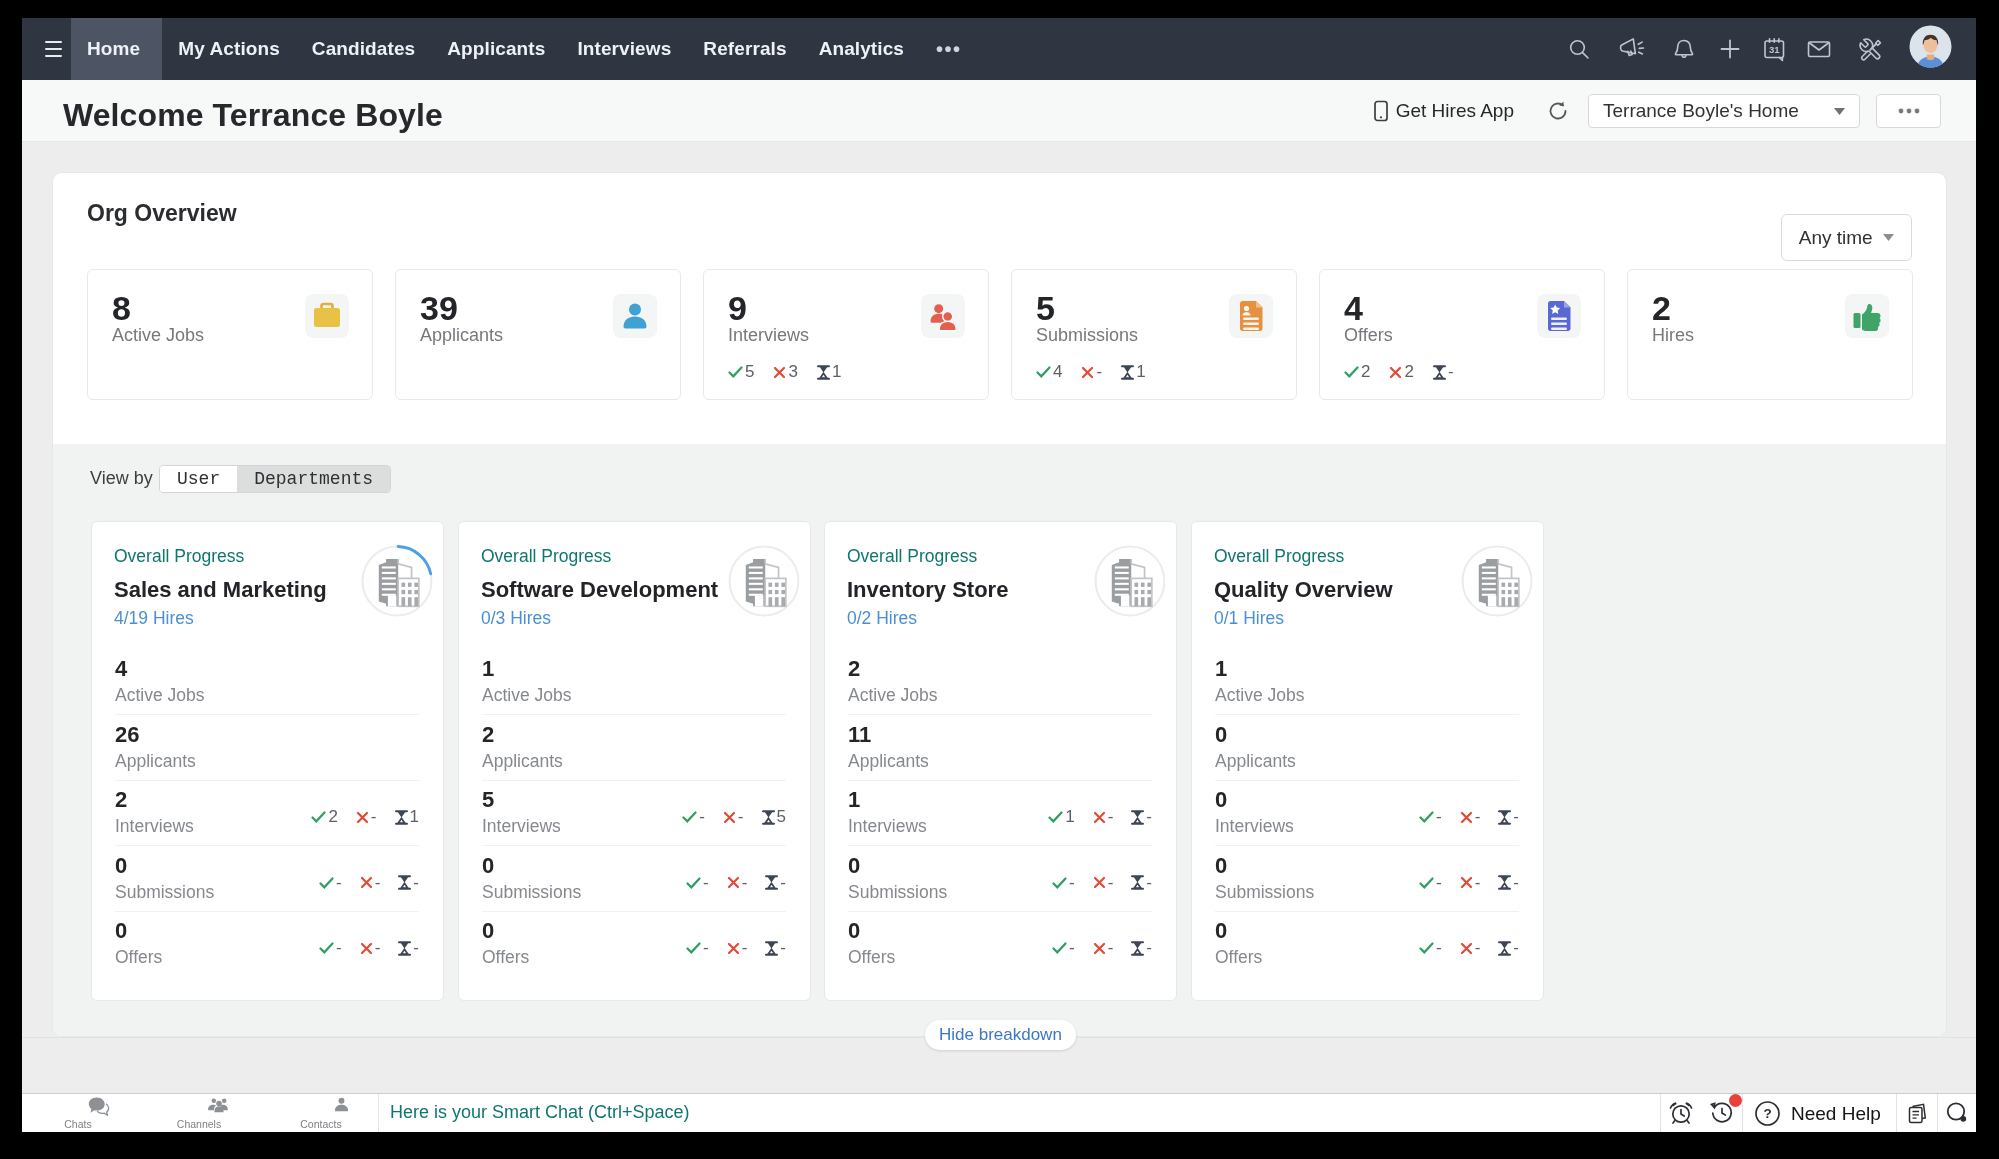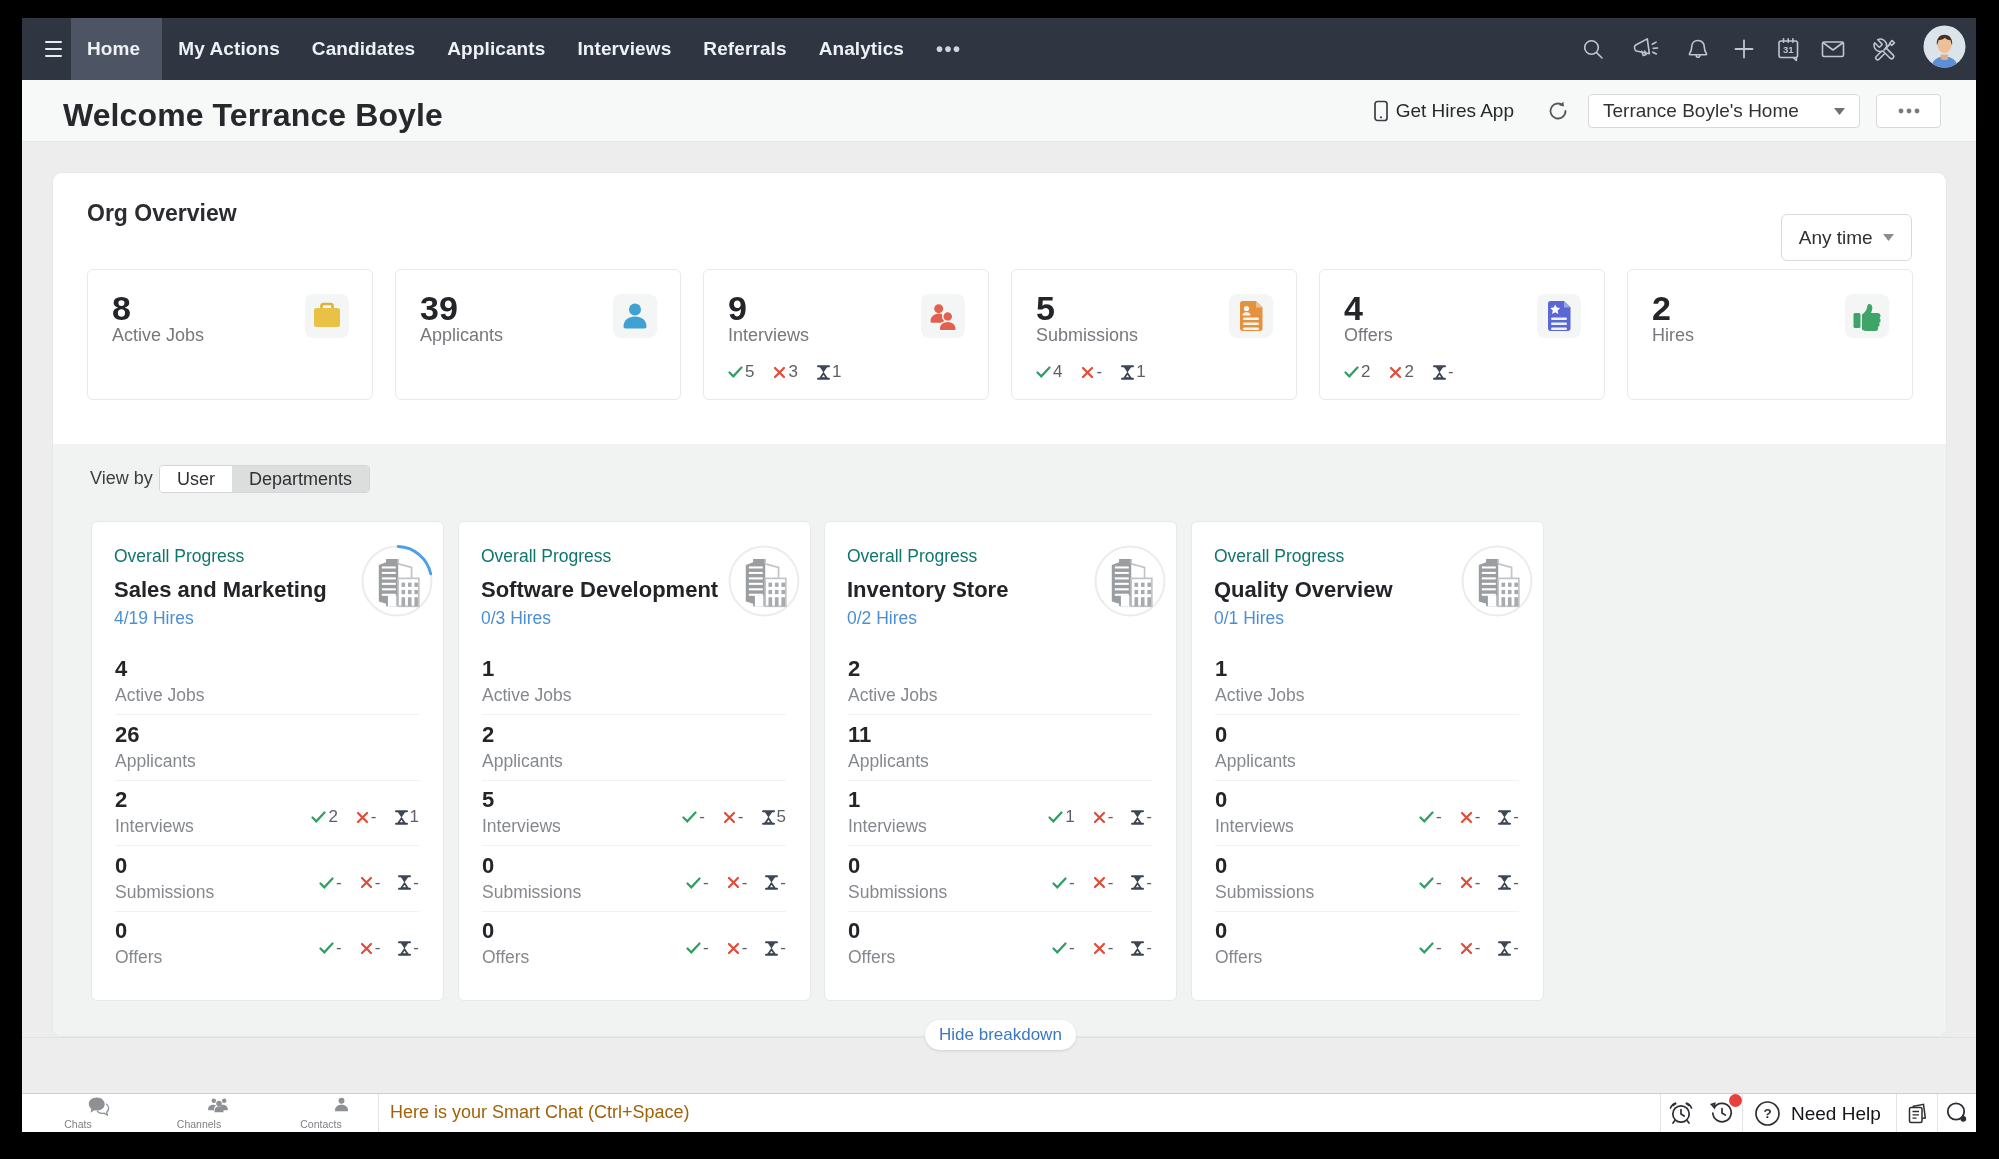--- a/index.html
+++ b/index.html
@@ -5,21 +5,21 @@
 * { margin:0; padding:0; box-sizing:border-box; }
 html,body { width:1999px; height:1159px; background:#000; font-family:"Liberation Sans", sans-serif; overflow:hidden; }
 .window { position:absolute; left:22px; top:18px; width:1954px; height:1114px; background:#ededee; overflow:hidden; }
 .nav { position:absolute; left:0; top:0; width:100%; height:62px; background:#2f3642; }
 .burger { position:absolute; left:23px; top:23px; width:17px; height:16px; }
 .burger span { display:block; height:2px; background:#e8ebef; margin-bottom:5px; border-radius:1px; }
 .tabs { position:absolute; left:49px; top:0; height:62px; display:flex; }
 .tab { height:62px; line-height:62px; padding:0 16px; color:#eef1f5; font-size:19px; font-weight:700; letter-spacing:0.1px; }
 .tab.active { background:#4d5464; padding-right:22px; }
 .tab.dots { font-size:20px; letter-spacing:1.5px; color:#cfd5dc; }
-.navicons { position:absolute; left:14px; top:0; width:100%; height:62px;padding-left:32px; }
+.navicons { position:absolute; left:0; top:0; width:100%; height:62px;padding-left:32px; }
 .nico { height:62px; display:flex; align-items:center; justify-content:center; }
 .nico svg { stroke:#bfc6cf; fill:none; stroke-width:1.6; stroke-linecap:round; stroke-linejoin:round; }
 .welcome { position:absolute; left:0; top:62px; width:100%; height:62px; background:#f7f8f8; border-bottom:1px solid #e6e7e8; }
 .welcome h1 { position:absolute; left:41px; top:17px; font-size:32px; color:#26282c; letter-spacing:0.1px; }
 .wright { position:absolute; right:0; top:0; height:62px; display:flex; align-items:center; }
 .gma { color:#26282c; font-size:19px; }
 .homesel { width:272px; height:34px; border:1px solid #d7d8d9; border-radius:4px; background:#fff; font-size:19px; color:#303236; display:flex; align-items:center; padding:0 14px; }
 .morebtn { width:65px; height:34px; border:1px solid #d7d8d9; border-radius:4px; background:#fff; display:flex; align-items:center; justify-content:center; }
 .orgcard { position:absolute; left:30px; top:154px; width:1895px; height:865px; background:#fff; border:1px solid #e6e7e8; border-radius:10px; overflow:hidden; }
 .orgtitle { position:absolute; left:34px; top:27px; font-size:23px; font-weight:700; color:#2a2c30; }
@@ -28,21 +28,21 @@
 .stat { width:286px; height:131px; background:#fff; border:1px solid #e8e9ea; border-radius:6px; margin-right:22px; position:relative; }
 .stat .num { position:absolute; left:24px; top:21px; font-size:34px; line-height:34px; font-weight:700; color:#232529; }
 .stat .lbl { position:absolute; left:24px; top:55px; font-size:18px; color:#75787d; }
 .stat .ic { position:absolute; right:23px; top:24px; width:44px; height:44px; background:#f4f5f5; border-radius:8px; display:flex; align-items:center; justify-content:center; }
 .ticks { position:absolute; left:24px; top:92px; display:flex; align-items:center; font-size:17px; color:#5d6066; }
 .tk { display:flex; align-items:center; margin-right:19px; }
 .tk svg { margin-right:2px; }
 .tk i { font-style:normal; }
 .breakdown { position:absolute; left:0; top:271px; width:100%; height:594px; background:#f1f2f2; }
 .viewby { position:absolute; left:37px; top:24px; font-size:18px; color:#3c3e42; }
-.toggle { position:absolute; left:106px; top:21px; height:28px; display:flex; border:1px solid #d4d5d6; border-radius:4px; overflow:hidden; font-size:18px; }
+.toggle { position:absolute; left:106px; top:21px; height:28px; display:flex; border:1px solid #d4d5d6; border-radius:4px; overflow:hidden; font-size:18px;font-family:Liberation Mono, monospace; }
 .toggle .seg { height:26px; line-height:26px; padding:0 17px; color:#2e3034; }
 .toggle .seg.on { background:#dcdddd; }
 .toggle .seg.off { background:#fff; }
 .deptrow { position:absolute; left:38px; top:77px; }
 .dept { position:absolute; top:0; width:353px; height:480px; background:#fff; border:1px solid #e7e8e9; border-radius:6px; }
 .dept .op { position:absolute; left:22px; top:24px; font-size:17.5px; color:#0f766e; }
 .dept .dname { position:absolute; left:22px; top:55px; font-size:22px; font-weight:700; color:#222428; }
 .dept .hires { position:absolute; left:22px; top:86px; font-size:17.5px; color:#4a8fd3; }
 .dept .circ { position:absolute; right:10px; top:23px; }
 .drow { position:absolute; left:23px; width:304px; }
@@ -50,21 +50,21 @@
 .drow .dlbl { font-size:17.5px; color:#85888d; margin-top:5px; }
 .drow .dticks { position:absolute; right:0; top:18px; display:flex; align-items:center; font-size:17px; color:#5d6066; }
 .drow .dticks .tk { margin-right:0; margin-left:18px; }
 .dsep { position:absolute; left:23px; width:304px; border-top:1px solid #f0f1f1; }
 .pill { position:absolute; left:903px; top:1002px; height:30px; background:#fff; border-radius:15px; padding:0 14px; font-size:17px; color:#3c78c2; line-height:30px; box-shadow:0 1px 3px rgba(0,0,0,0.12); }
 .hr2 { position:absolute; left:0; top:1019px; width:100%; border-top:1px solid #e0e1e2; }
 .chatbar { position:absolute; left:0; top:1075px; width:100%; height:39px; background:#fff; border-top:1px solid #cccdce; }
 .ccell { position:absolute; top:0; height:39px; text-align:center; color:#7d8085; font-size:10.5px;padding-left:40px; }
 .ccell .cl { position:absolute; left:0; bottom:3px; width:100%; }
 .cdiv { position:absolute; top:0; height:39px; border-left:1px solid #e3e4e5; }
-.smart { position:absolute; left:368px; top:8px; font-size:18px; color:#a16207; }
+.smart { position:absolute; left:368px; top:8px; font-size:18px; color:#0f766e; }
 .needhelp { font-size:19px; color:#141518; }
 </style>
 </head>
 <body>
 <div class="window">
   <div class="nav">
     <div class="burger">
         <span></span>
         <span></span>
         <span></span>

